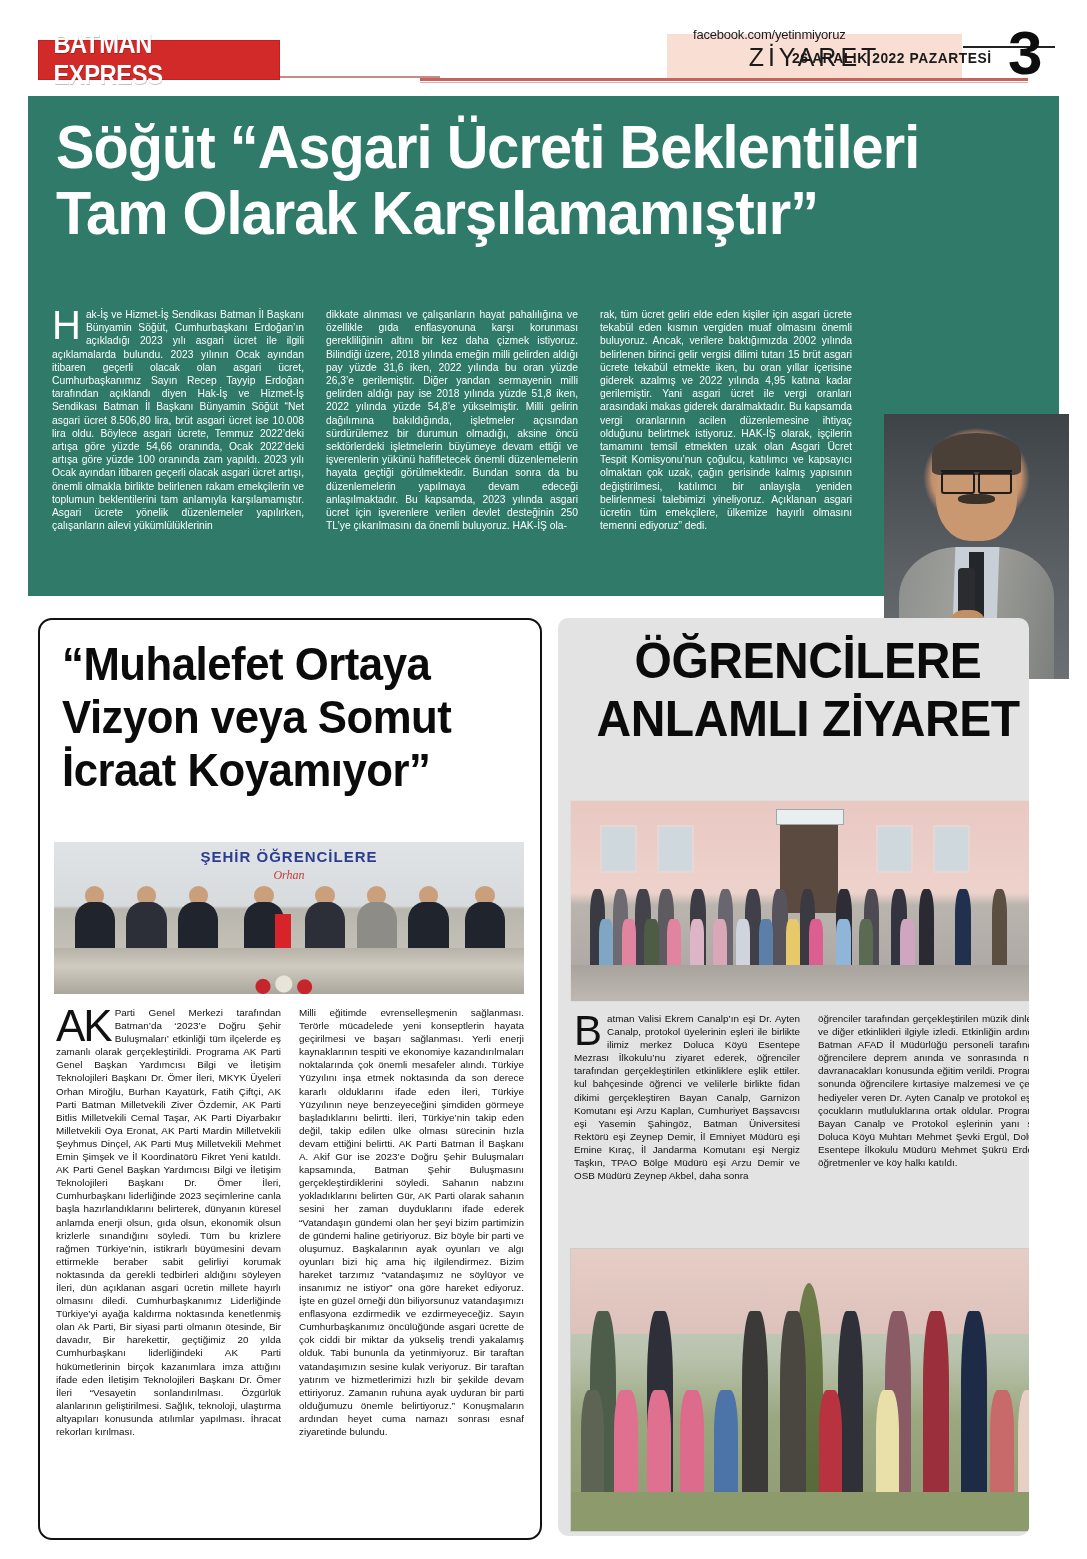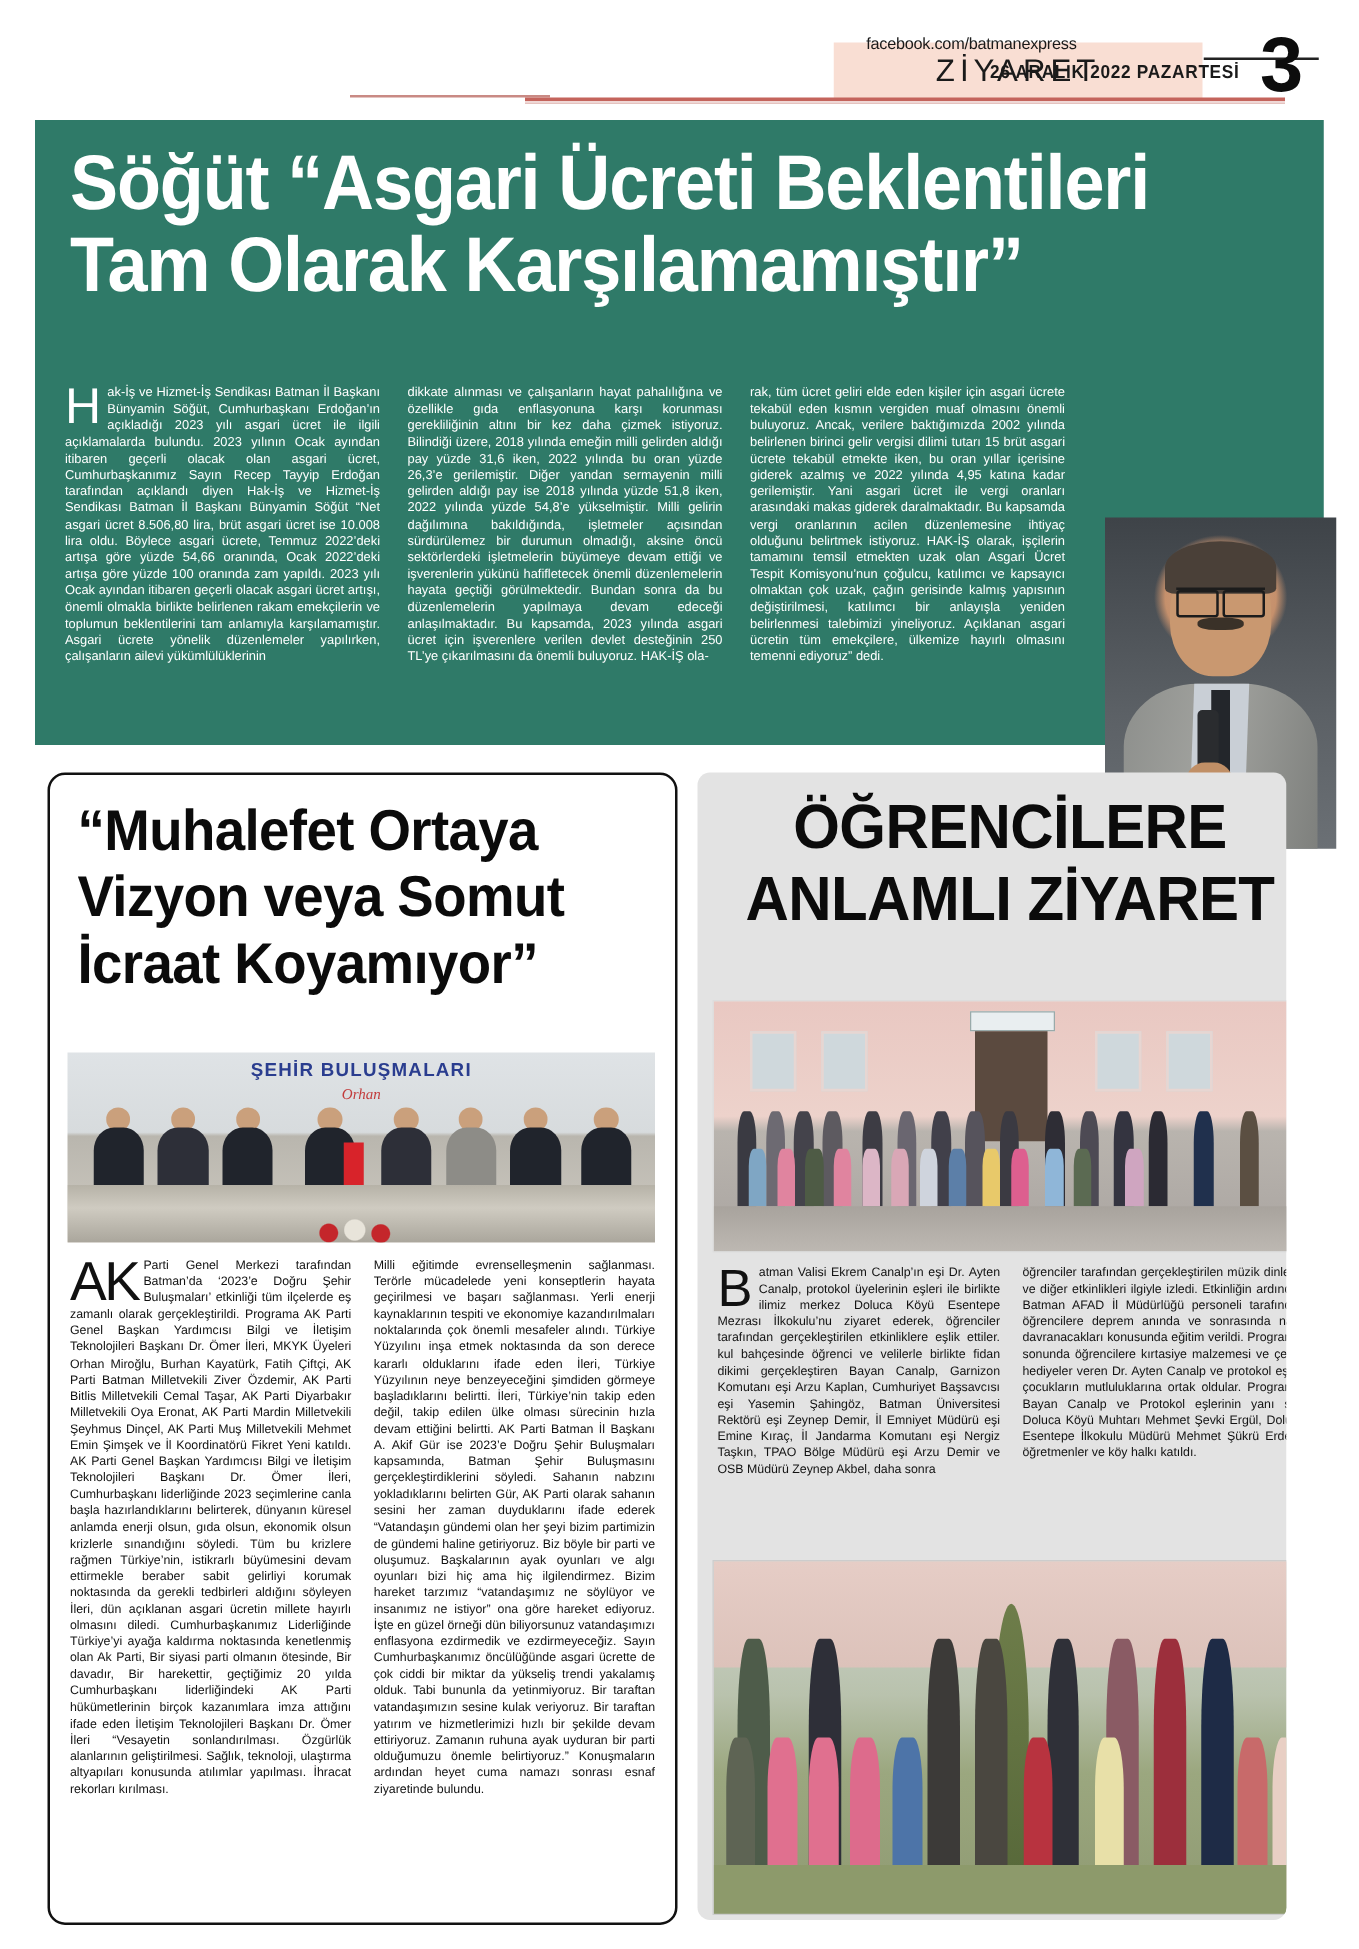--- a/index.html
+++ b/index.html
@@ -241,25 +241,28 @@
   .k2{position:absolute;bottom:4%;width:5%;height:46%;border-radius:32% 32% 0 0;}
   .a2{position:absolute;bottom:4%;width:5.4%;height:74%;border-radius:34% 34% 0 0;}
   .grass{position:absolute;left:0;bottom:0;width:100%;height:14%;background:#8d9a6b;}
 </style>
 </head>
 <body>
 
 <div class="page">
 
   <div class="header">
+    <div class="masthead">
+      <span>BATMAN EXPRESS</span>
+    </div>
     <div class="rule-left"></div>
     <div class="section-tag">
       <span>ZİYARET</span>
     </div>
-    <div class="fb">facebook.com/batmanexpress</div>
+    <div class="fb">facebook.com/yetinmiyoruz</div>
     <div class="rule-short"></div>
     <div class="date">26 ARALIK 2022 PAZARTESİ</div>
     <div class="pagenum">3</div>
     <div class="rule-wide"></div>
     <div class="rule-wide2"></div>
   </div>
 
   <div class="lead">
     <div class="lead-title">Söğüt “Asgari Ücreti Beklentileri Tam Olarak Karşılamamıştır”</div>
 
@@ -285,21 +288,21 @@
       <div class="lp-mus"></div>
       <div class="lp-mic"></div>
       <div class="lp-hand"></div>
     </div>
   </div>
 
   <div class="artL">
     <div class="artL-title">“Muhalefet Ortaya Vizyon veya Somut İcraat Koyamıyor”</div>
 
     <div class="artL-photo">
-      <div class="banner-txt">ŞEHİR BULUŞMALARI</div>
+      <div class="banner-txt">ŞEHİR ÖĞRENCİLERE</div>
       <div class="banner-sub">Orhan</div>
       <div class="panel-row">
         <div class="pp" style="left:4%">
             <div class="hd"></div>
             <div class="bd"></div>
           </div>
         <div class="pp f" style="left:15%">
             <div class="hd"></div>
             <div class="bd"></div>
           </div>

